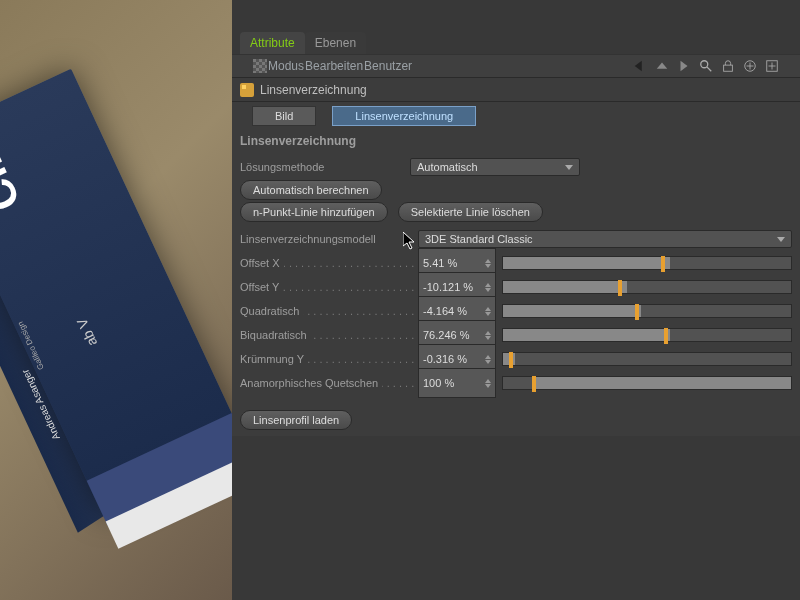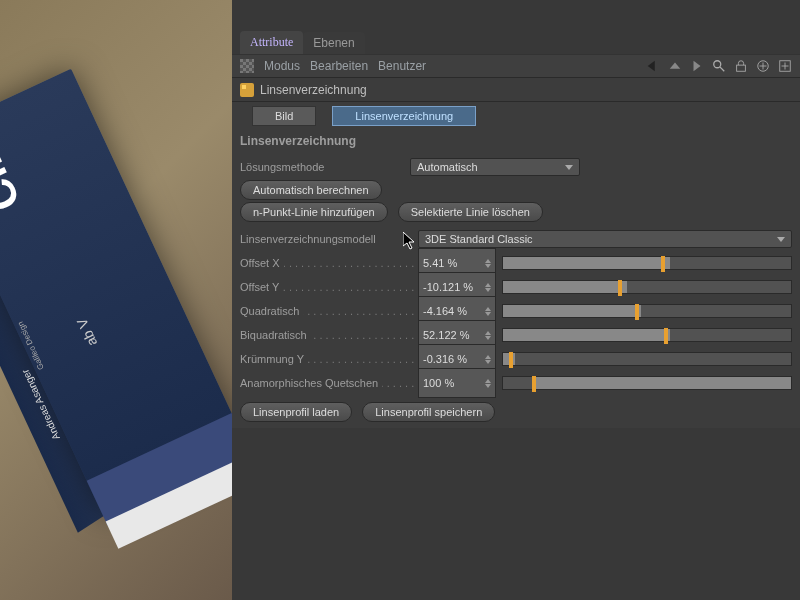--- a/index.html
+++ b/index.html
@@ -13,23 +13,23 @@
   .book-sub { position: absolute; left: 115px; top: 280px; color: #ccc; font-size: 14px; transform: rotate(-90deg); transform-origin: left top; }
   .book-author { position: absolute; left: 45px; top: 350px; color: #ddd; font-size: 10px; transform: rotate(-90deg); transform-origin: left top; white-space: nowrap; }
   .book-pub { position: absolute; left: 62px; top: 280px; color: #aaa; font-size: 8px; transform: rotate(-90deg); transform-origin: left top; }
   .book-bottom { position: absolute; width: 160px; height: 50px; left: 60px; top: 400px; background: #3a4a7a; }
   .book-whitebar { position: absolute; width: 160px; height: 30px; left: 60px; top: 445px; background: #e8e8e8; }
   
   .right-pane { position: absolute; left: 232px; top: 0; width: 568px; height: 600px; background: #383838; }
   
   .tabs-row { display: flex; align-items: flex-end; height: 36px; padding-top: 54px; padding-left: 8px; gap: 0; }
   .tab { padding: 4px 10px; font-size: 12px; color: #999; background: #3a3a3a; border-top-left-radius: 4px; border-top-right-radius: 4px; cursor: pointer; }
-  .tab.active { background: #444; color: #c4b5fd; font-family: Liberation Serif, serif; }
-  
-  .toolbar { display: flex; align-items: center; height: 24px; background: #3f3f3f; padding: 0 8px; gap: 10px; font-size: 12px; color: #9aa0a5; border-top: 1px solid #333; border-bottom: 1px solid #2a2a2a; }
+  .tab.active { background: #444; color: #84cc16; }
+  
+  .toolbar { display: flex; align-items: center; height: 24px; background: #3f3f3f; padding: 0 21px; gap: 1px; font-size: 12px; color: #9aa0a5; border-top: 1px solid #333; border-bottom: 1px solid #2a2a2a; }
   .toolbar .icon-square { width: 14px; height: 14px; background-image: repeating-conic-gradient(#555 0% 25%, #777 0% 50%); background-size: 6px 6px; }
   .toolbar-right { margin-left: auto; display: flex; gap: 8px; align-items: center; }
   .toolbar-right svg { width: 14px; height: 14px; }
   
   .section-header { display: flex; align-items: center; height: 24px; background: #3c3c3c; padding-left: 8px; gap: 6px; font-size: 12px; color: #bfbfbf; border-bottom: 1px solid #2a2a2a; }
   .obj-icon { width: 14px; height: 14px; background: #d6a13a; border-radius: 2px; position: relative; }
   .obj-icon::after { content:''; position:absolute; left:2px; top:2px; width:4px; height:4px; background:#ffd060; }
   
   .subtabs { display: flex; gap: 16px; padding: 4px 20px; background: #3c3c3c; }
   .subtab { padding: 3px 22px; font-size: 11px; color: #ddd; background: #5a5a5a; border: 1px solid #333; cursor: pointer; }
@@ -200,21 +200,21 @@
         </div>
       <div class="slider">
           <div class="track-dark" style="width:52%"></div>
           <div class="handle" style="left:46%"></div>
         </div>
     </div>
 
     <div class="row">
       <div class="label dotted" style="width:178px"><span>Biquadratisch</span></div>
       <div class="numfield">
-          <span>52.122 %</span>
+          <span>76.246 %</span>
           <div class="spin">
             <div class="up"></div>
             <div class="dn"></div>
           </div>
         </div>
       <div class="slider">
           <div class="track-dark" style="width:42%"></div>
           <div class="handle" style="left:56%"></div>
         </div>
     </div>
@@ -243,23 +243,22 @@
             <div class="up"></div>
             <div class="dn"></div>
           </div>
         </div>
       <div class="slider">
           <div class="track-left" style="width:10%"></div>
           <div class="handle" style="left:10%"></div>
         </div>
     </div>
 
-    <div class="btn-row" style="margin-top:8px">
+    <div class="btn-row" style="margin-top:16px">
       <div class="btn">Linsenprofil laden</div>
-      <div class="btn">Linsenprofil speichern</div>
     </div>
 
   </div>
 </div>
 
 <svg class="cursor" viewBox="0 0 14 20">
   <polygon points="0,0 0,14 4,11 7,17 9,16 6,10 11,10" fill="#000" stroke="#fff" stroke-width="1"></polygon>
 </svg>
 
 </body></html>

